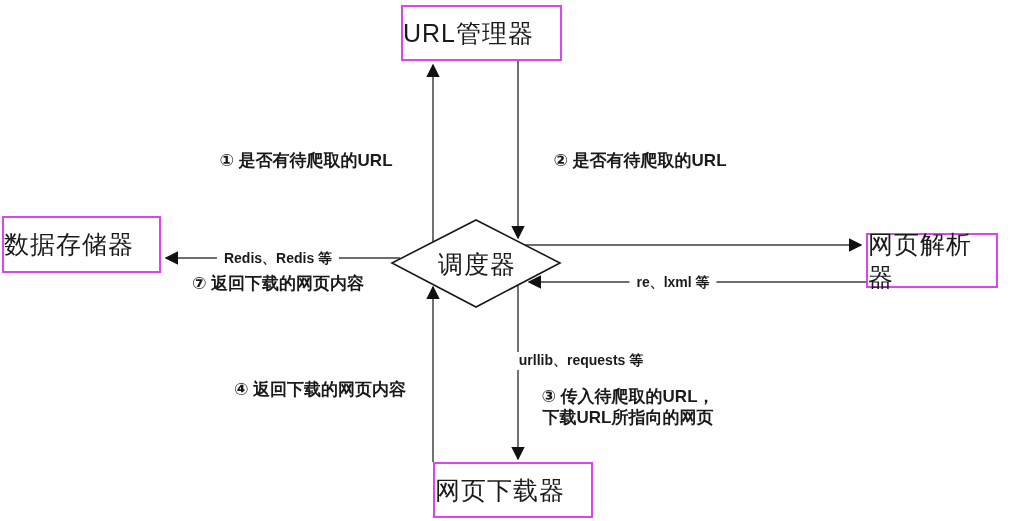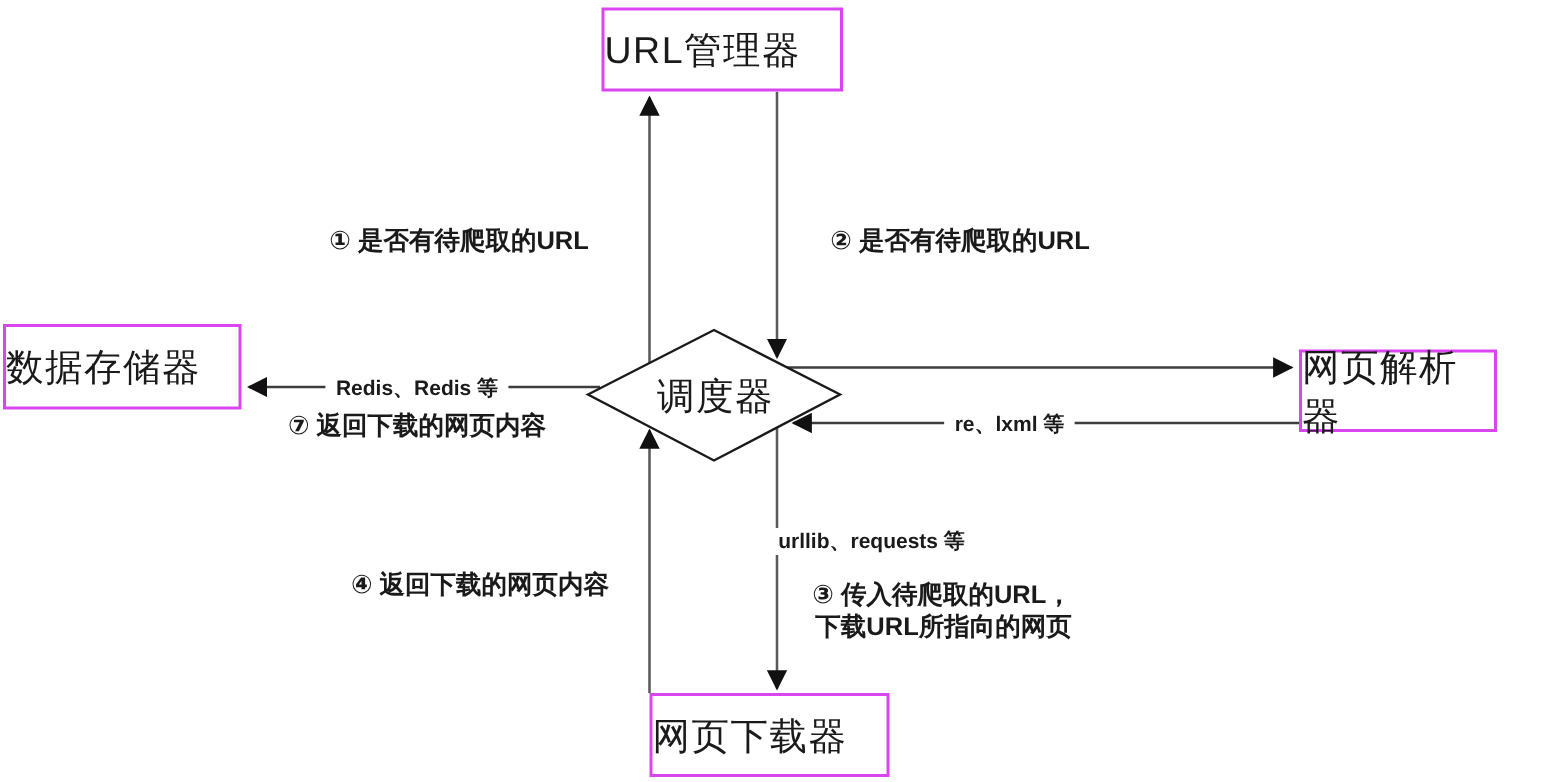--- a/index.html
+++ b/index.html
@@ -121,21 +121,21 @@
   <div class="step-label" style="left:306px;top:149px;">① 是否有待爬取的URL</div>
 
   <div class="step-label" style="left:640px;top:149px;">② 是否有待爬取的URL</div>
 
 
 
   <div class="step-label" style="left:278px;top:272px;">⑦ 返回下载的网页内容</div>
 
   <div class="step-label" style="left:320px;top:378px;">④ 返回下载的网页内容</div>
 
-  <div class="step-label two-line" style="left:628px;top:386px;text-align:right;">
+  <div class="step-label two-line" style="left:628px;top:386px;">
     <div>③ 传入待爬取的URL，</div>
     <div>下载URL所指向的网页</div>
   </div>
 
   <div class="tech-label" style="left:278px;top:250px;">Redis、Redis 等</div>
 
   <div class="tech-label" style="left:673px;top:274px;">re、lxml 等</div>
 
   <div class="tech-label" style="left:561px;top:352px;margin-left:20px;">urllib、requests 等</div>
 

